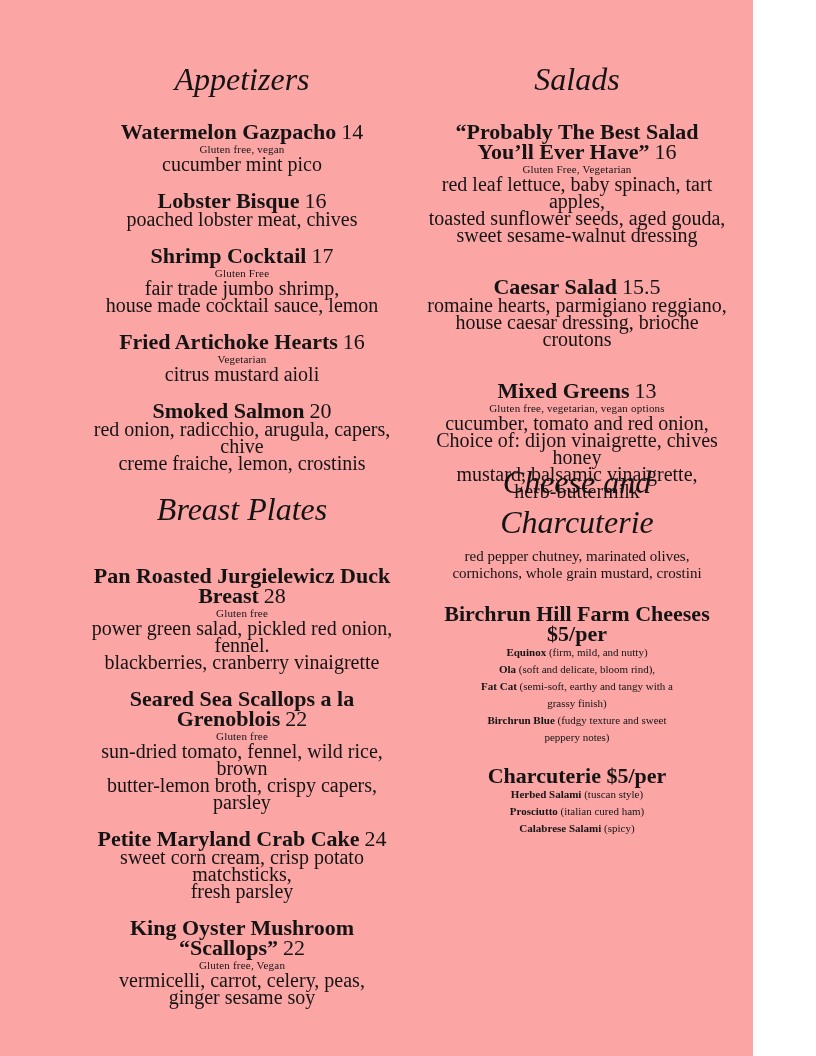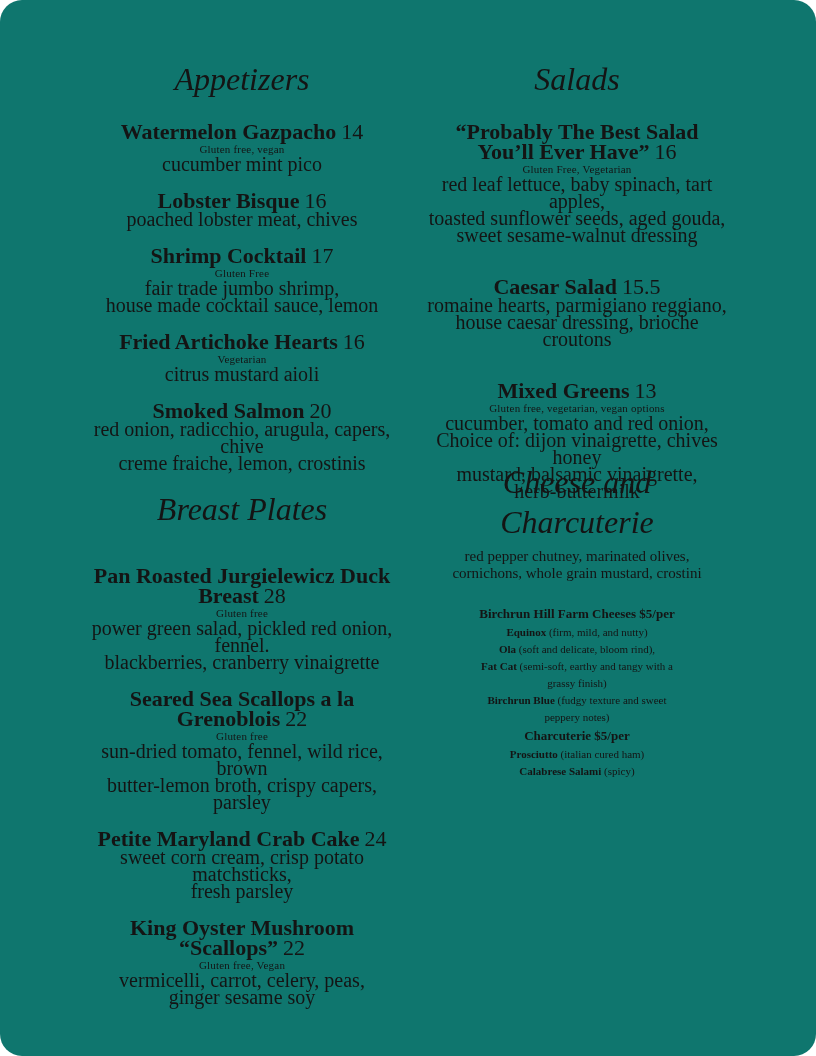--- a/index.html
+++ b/index.html
@@ -3,21 +3,21 @@
 <meta charset="utf-8">
 <style>
   html, body { margin: 0; padding: 0; }
   body {
     width: 816px; height: 1056px;
     background: #ffffff;
     color: #141414;
     font-family: "Liberation Serif", "DejaVu Serif", serif;
     -webkit-font-smoothing: antialiased;
   }
-  .page { position: relative; width: 816px; height: 1056px; overflow: hidden; background: #0f766e; border-radius: 22px; }
+  .page { position: relative; width: 753px; height: 1056px; overflow: hidden; background: #fca5a5; }
 
   .section { position: absolute; text-align: center; }
   #sec-appetizers   { left: 77px;  top: 60px;  width: 330px; }
   #sec-salads       { left: 427px; top: 60px;  width: 300px; }
   #sec-small-plates { left: 77px;  top: 490px; width: 330px; }
   #sec-cheese       { left: 427px; top: 462px; width: 300px; }
 
   .title {
     font-style: italic; font-weight: 400;
     font-size: 32px; line-height: 38px;
@@ -30,23 +30,23 @@
   .item { margin-bottom: 18px; }
   #sec-salads .item { margin-bottom: 33px; }
   .item:last-child { margin-bottom: 0; }
 
   .item-name { font-size: 22px; line-height: 20px; font-weight: 700; white-space: pre-line; }
   .pr { font-weight: 400; margin-left: 5px; }
   .diet { font-size: 11px; line-height: 14px; letter-spacing: 0.2px; }
   .desc { font-size: 20px; line-height: 17px; white-space: pre-line; }
 
   .intro { font-size: 15px; line-height: 17px; white-space: pre-line; }
-  .subheading { font-size: 13px; line-height: 20px; font-weight: 700; }
+  .subheading { font-size: 22px; line-height: 20px; font-weight: 700; }
   .group-cheeses { margin-top: 22px; }
-  .group-charcuterie { }
+  .group-charcuterie { margin-top: 20px; }
   .centry { font-size: 11px; line-height: 17px; }
   .centry .nm { font-weight: 700; }
   .centry .rest { white-space: pre-line; }
 </style>
 </head>
 <body>
 
 <div class="page">
 
   <div class="section" id="sec-appetizers">
@@ -154,18 +154,19 @@
       <div class="centry"><span class="nm">Equinox</span><span class="rest"> (firm, mild, and nutty)</span></div>
       <div class="centry"><span class="nm">Ola</span><span class="rest"> (soft and delicate, bloom rind),</span></div>
       <div class="centry"><span class="nm">Fat Cat</span><span class="rest"> (semi-soft, earthy and tangy with a
 grassy finish)</span></div>
       <div class="centry"><span class="nm">Birchrun Blue</span><span class="rest"> (fudgy texture and sweet
 peppery notes)</span></div>
     </div>
 
     <div class="group-charcuterie">
       <div class="subheading">Charcuterie $5/per</div>
+      <div class="centry"><span class="nm">Herbed Salami</span><span class="rest"> (tuscan style)</span></div>
       <div class="centry"><span class="nm">Prosciutto</span><span class="rest"> (italian cured ham)</span></div>
       <div class="centry"><span class="nm">Calabrese Salami</span><span class="rest"> (spicy)</span></div>
     </div>
   </div>
 
 </div>
 
 </body></html>

